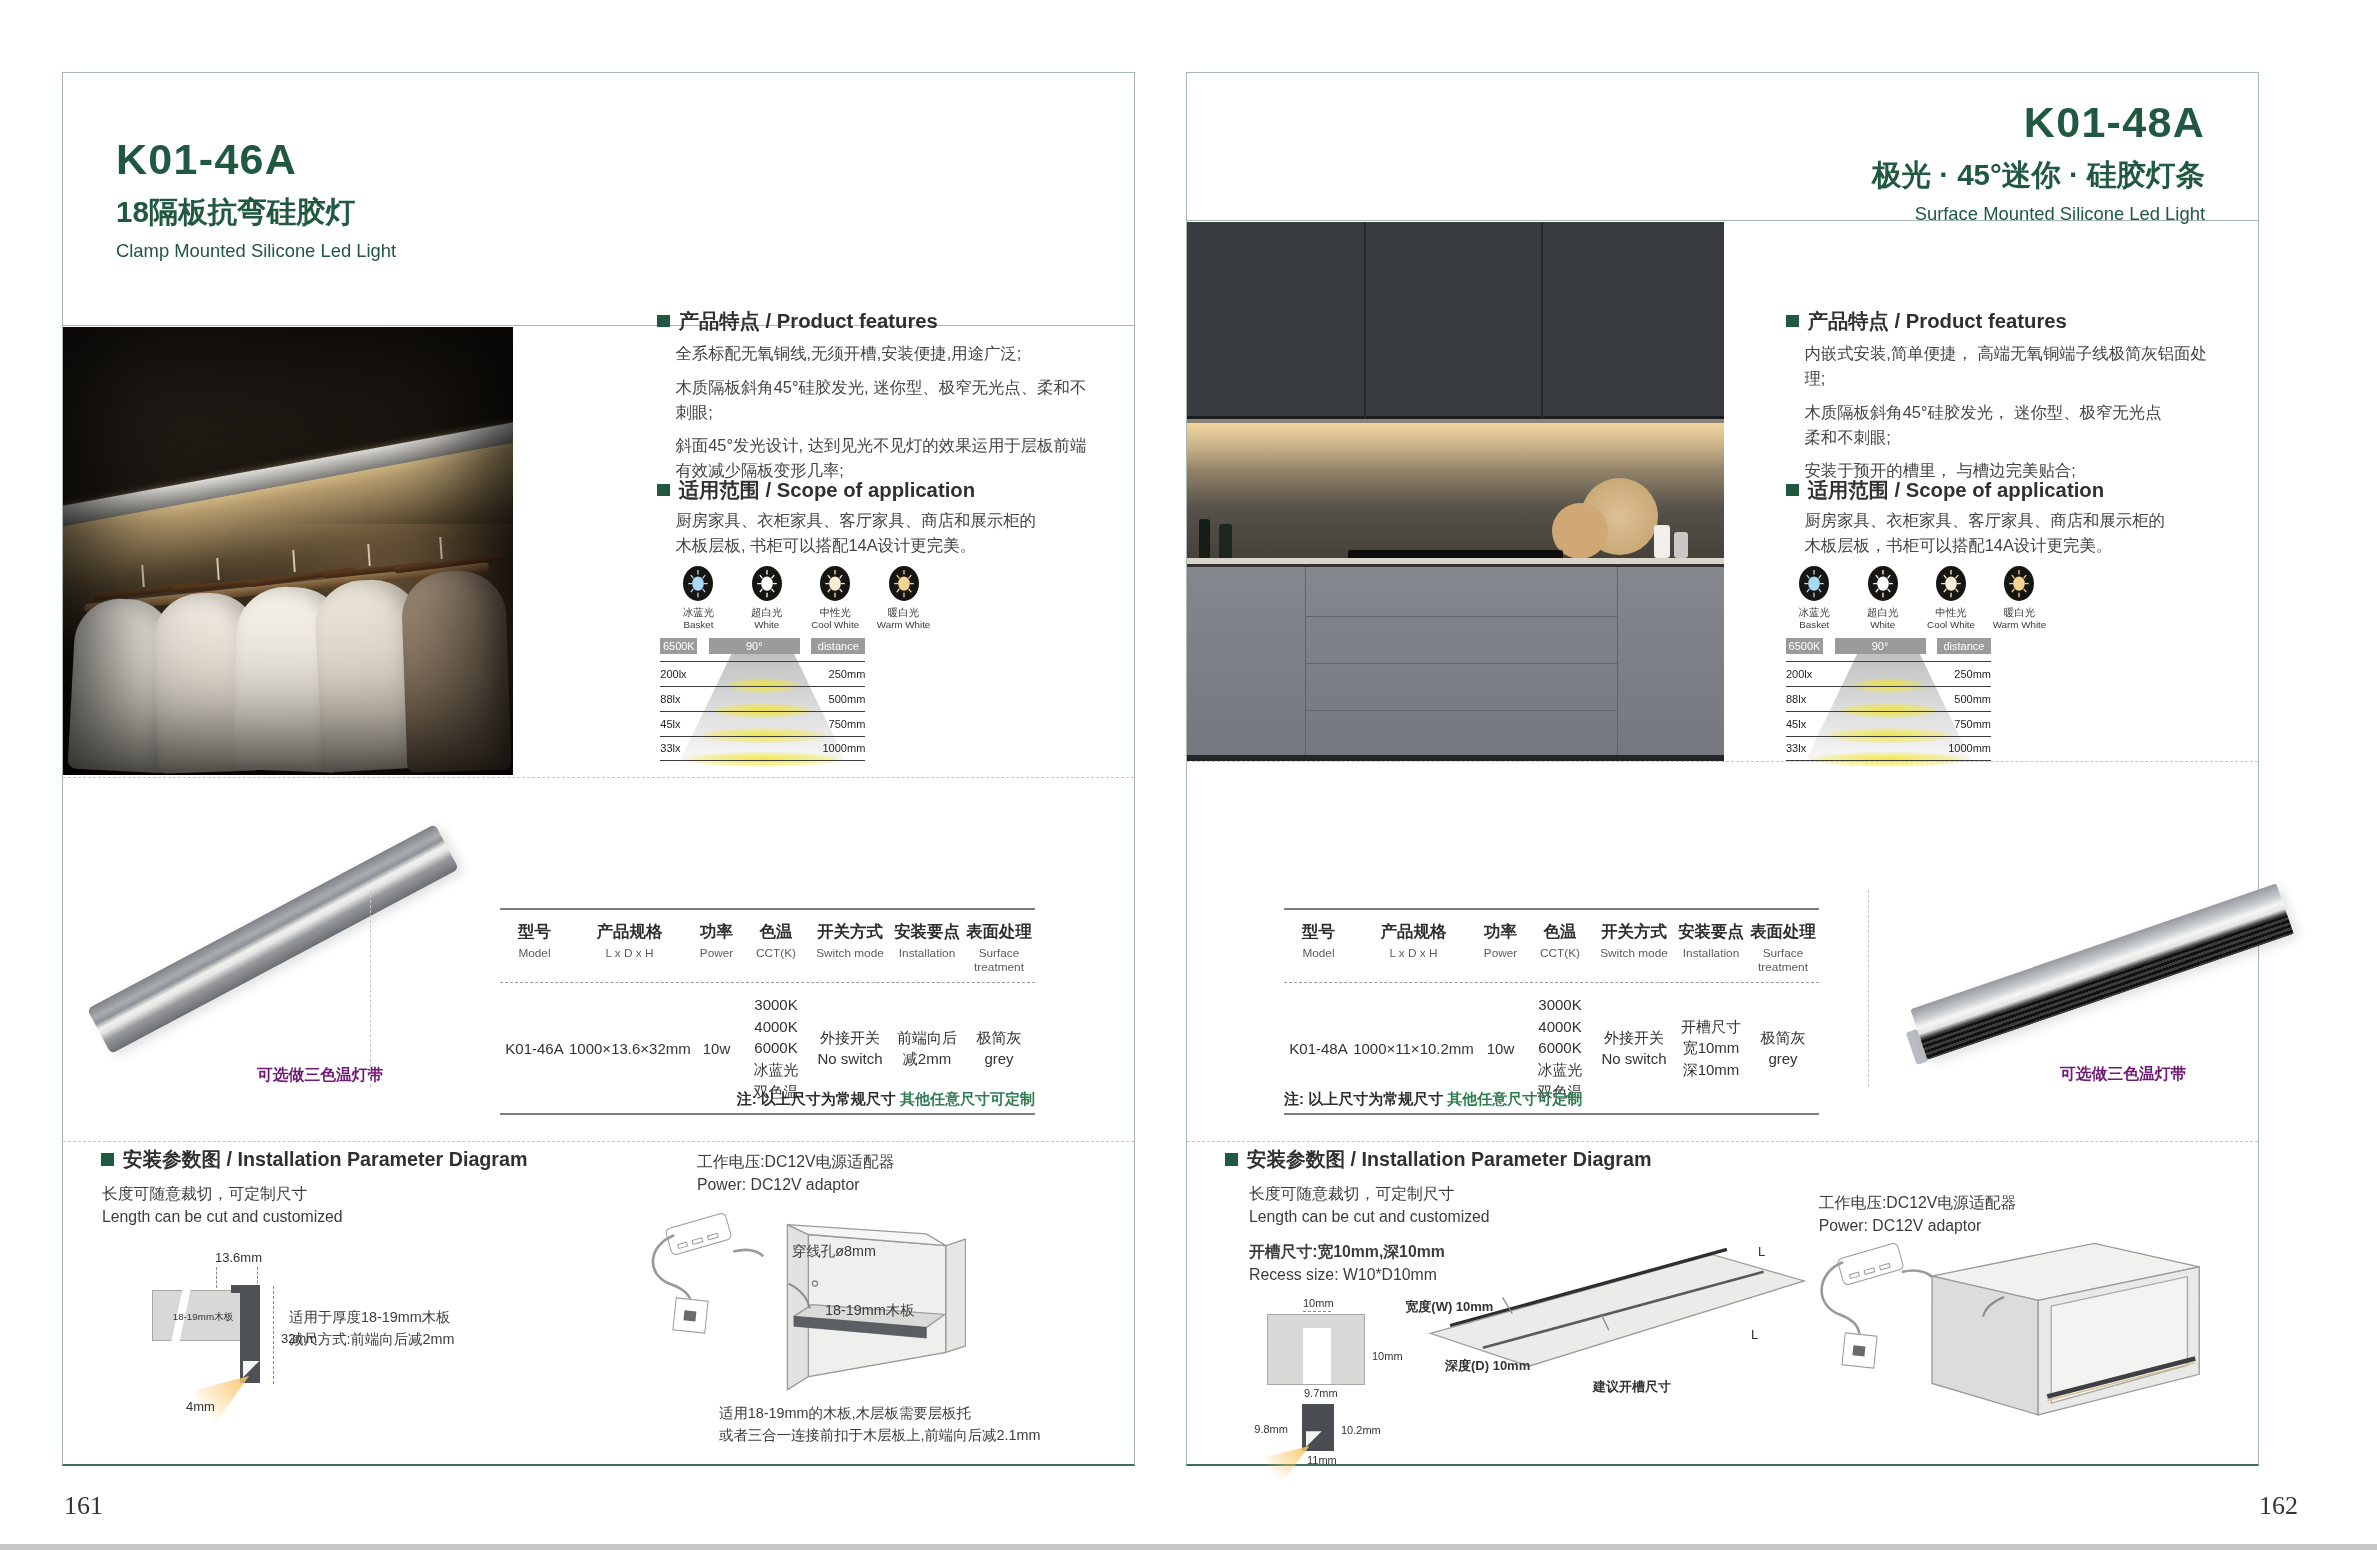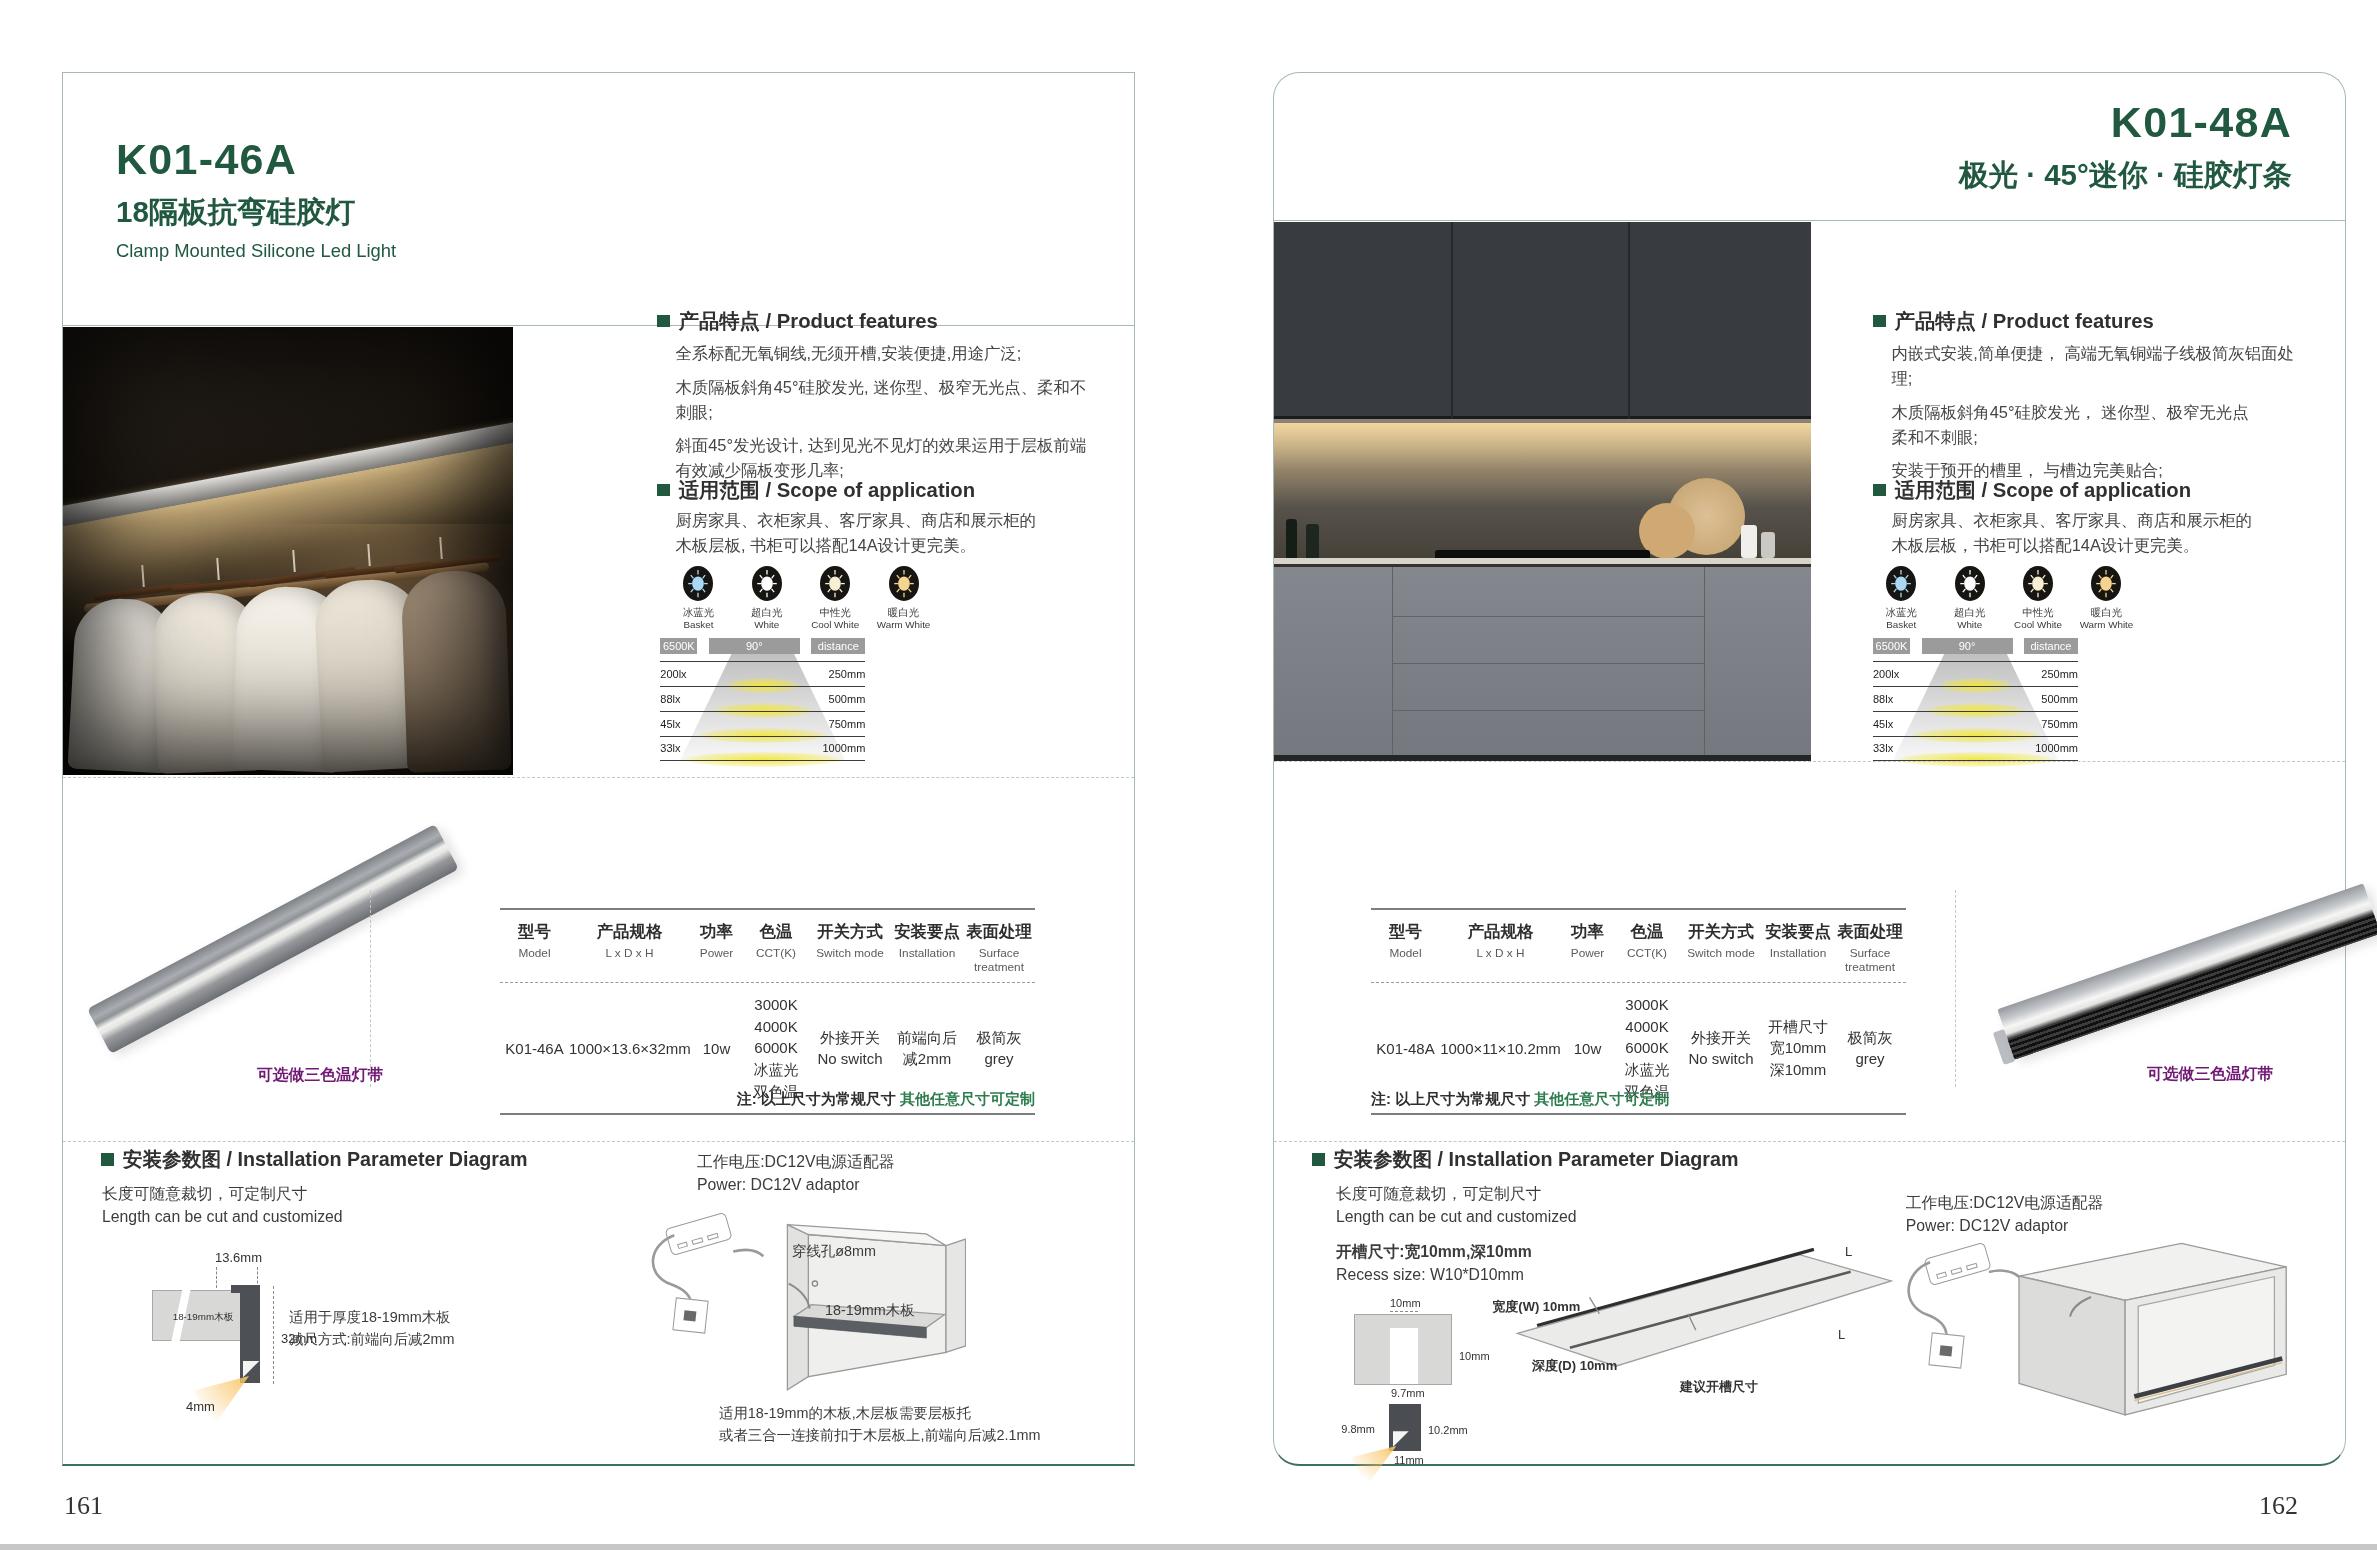--- a/index.html
+++ b/index.html
@@ -3,21 +3,21 @@
 <meta charset="utf-8">
 <style>
   * { margin:0; padding:0; box-sizing:border-box; }
   html,body { width:2377px; height:1550px; background:#ffffff; font-family:"Liberation Sans","DejaVu Sans",sans-serif; position:relative; overflow:hidden; }
   .abs { position:absolute; }
 
   
   .page { position:absolute; top:72px; height:1394px; width:1073px; background:#fff;
           border:0.7px solid #a6bab0; border-bottom:2px solid #3f7058; }
   #page1 { left:62px; }
-  #page2 { left:1273px;border-radius:26px; }
+  #page2 { left:1186px; }
   .pagenum { position:absolute; top:1491px; font-family:"Liberation Serif","DejaVu Serif",serif; font-size:26px; color:#333; }
   #pagenum1 { left:64px; }
   #pagenum2 { left:2259px; }
   .bottom-strip { position:absolute; left:0; bottom:0; width:2377px; height:5.9px; background:#c7c7c7; }
 
   
   .titleblock { position:absolute; left:0; right:0; top:0; border-bottom:0.7px solid #a6bab0; color:#215840; }
   #t1 { height:253px; padding:62px 0 0 53px; }
   #t2 { height:148px; padding:25px 53px 0 0; text-align:right; }
   .model { font-size:43px; font-weight:700; letter-spacing:1.3px; color:#215840; }
@@ -438,20 +438,21 @@
       <div>或者三合一连接前扣于木层板上,前端向后减2.1mm</div>
     </div>
   </div>
 </div>
 
 <div class="page" id="page2">
 
   <div class="titleblock" id="t2">
     <div class="model">K01-48A</div>
     <div class="sub-cn">极光 · 45°迷你 · 硅胶灯条</div>
+    <div class="sub-en">Surface Mounted Silicone Led Light</div>
   </div>
 
   <div class="photo" id="photo2">
     <div class="k-wall"></div>
     <div class="k-glow"></div>
     <div class="k-upper"></div>
     <div class="k-seam" style="left:33%"></div>
     <div class="k-seam" style="left:66%"></div>
     <div class="k-bottle" style="left:11.8px;top:297px;width:11px;height:41px;background:#151d17"></div>
     <div class="k-bottle" style="left:31.5px;top:302px;width:13.8px;height:35px;background:#1d261f"></div>

